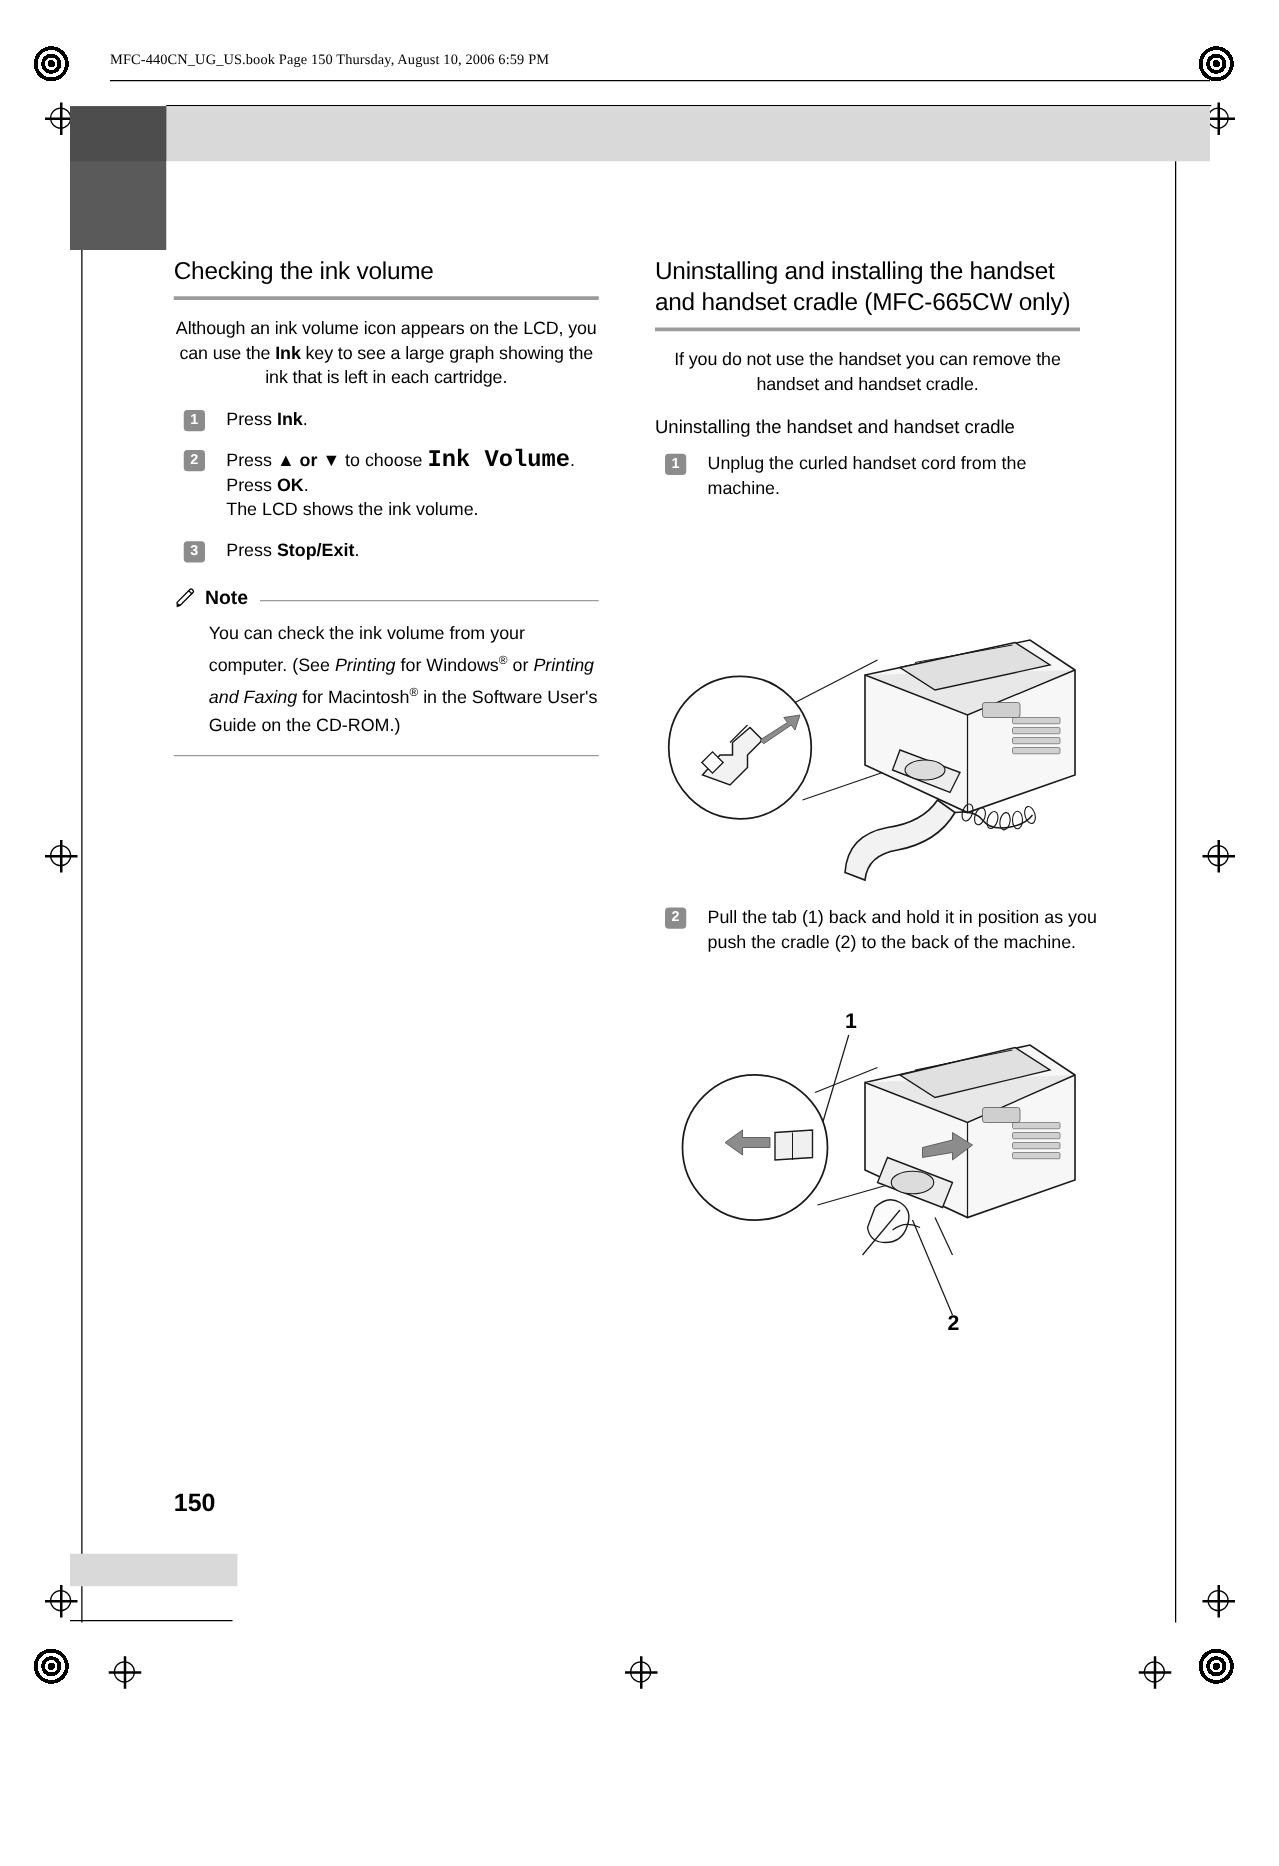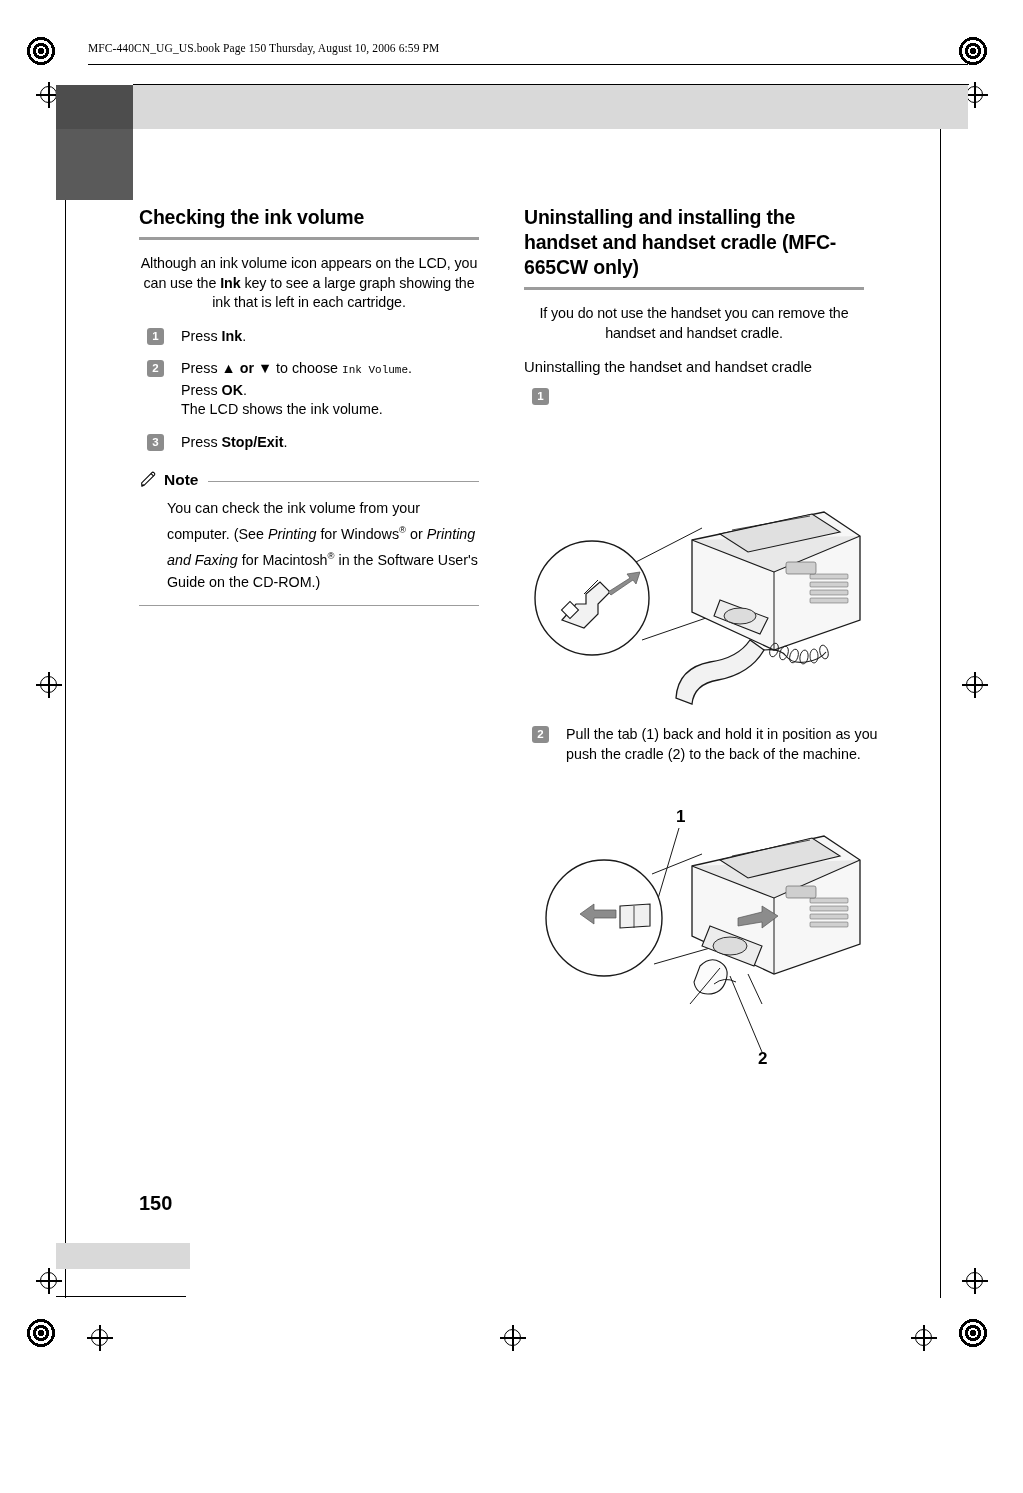--- a/index.html
+++ b/index.html
@@ -93,21 +93,21 @@
   
   .col {
     position: absolute;
     width: 340px;
   }
   .col-left  { left: 139px; top: 205px; }
   .col-right { left: 524px; top: 205px; }
 
   h2.sec {
     font-size: 19.5px;
-    font-weight: bold;
+    font-weight: normal;
     margin: 0;
     line-height: 25px;
     letter-spacing: -0.2px;
   }
   .rule {
     height: 3px;
     background: #9c9c9c;
     margin-top: 7px;
     margin-bottom: 14px;
   }
@@ -142,21 +142,22 @@
     background: #8c8c8c;
     color: #fff;
     border-radius: 3px;
     font-size: 11.5px;
     font-weight: bold;
     line-height: 17px;
     text-align: center;
   }
   .mono {
     font-family: "Liberation Mono", monospace;
-    font-size: 11px;
+    font-size: 19px;
+    font-weight: bold;
   }
   i.it { font-style: italic; }
   sup { font-size: 9.5px; vertical-align: super; }
 
   
   .note {
     margin-top: 18px;
     position: relative;
   }
   .note-head {
@@ -313,20 +314,21 @@
 
   <h2 class="sec">Uninstalling and installing the handset and handset cradle (MFC-665CW only)</h2>
   <div class="rule"></div>
 
   <p class="body">If you do not use the handset you can remove the handset and handset cradle.</p>
 
   <h3 class="sub">Uninstalling the handset and handset cradle</h3>
 
   <div class="step">
     <span class="stepnum">1</span>
+    <span>Unplug the curled handset cord from the machine.</span>
   </div>
 </div>
 
 <div class="figure" style="left:524px; top:500px; width:345px; height:215px;">
   <svg width="345" height="215" viewBox="0 0 345 215">
 
     <circle cx="68" cy="98" r="57" fill="#ffffff" stroke="#1a1a1a" stroke-width="1.4"></circle>
 
     <path d="M38 120 L52 104 L62 104 L62 94 L76 82 L86 92 L74 104 L74 114 L60 128 Z" fill="#f2f2f2" stroke="#1a1a1a" stroke-width="1.2"></path>
     <rect x="40" y="104" width="12" height="12" transform="rotate(-45 46 110)" fill="#fff" stroke="#1a1a1a" stroke-width="1.1"></rect>

